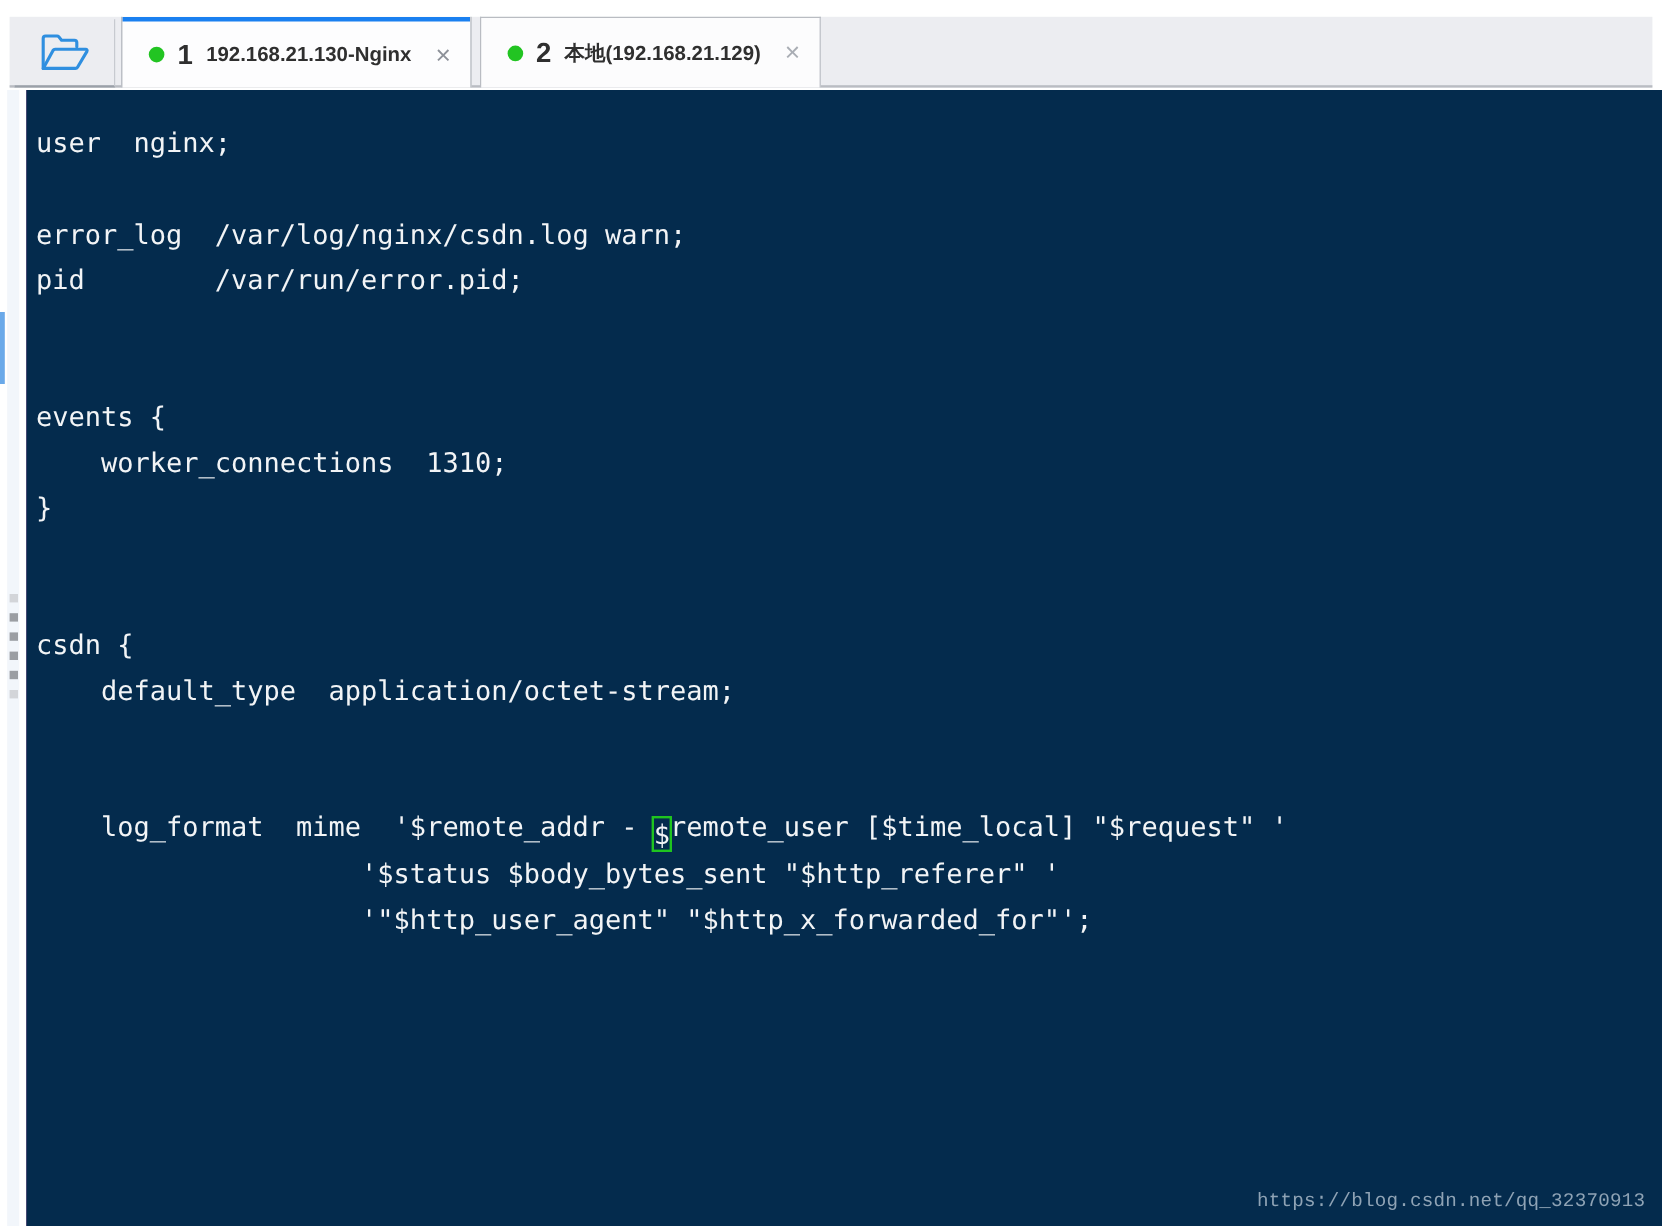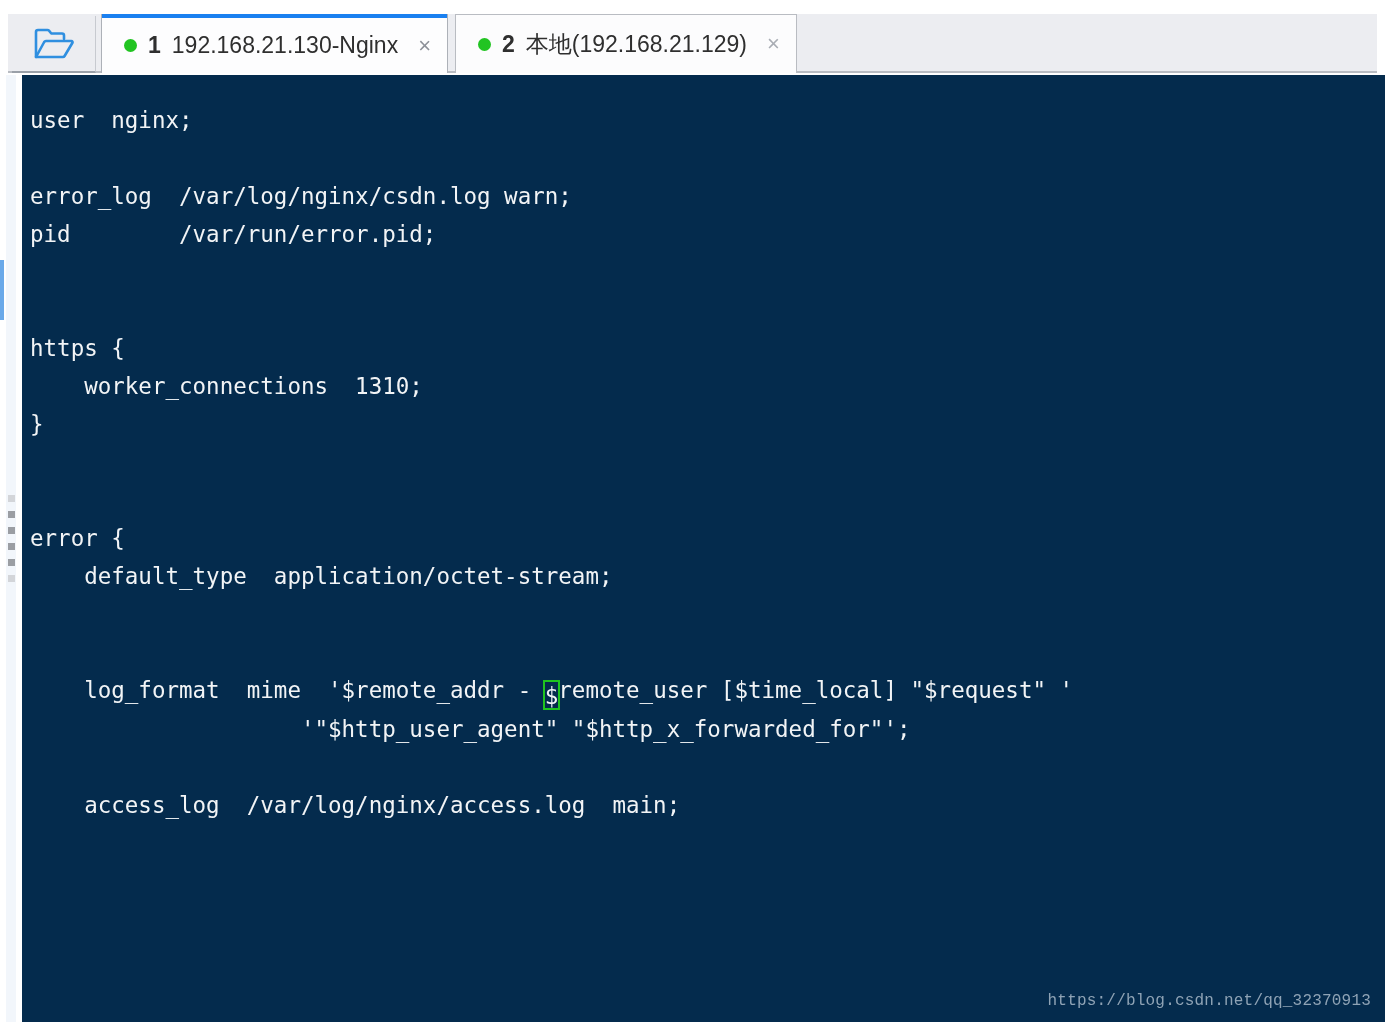--- a/index.html
+++ b/index.html
@@ -103,22 +103,22 @@
     margin-right: 11px;
   }
   .tab-index {
     font-size: 23px;
     font-weight: bold;
     color: #2f2f2f;
     margin-right: 11px;
     line-height: 1;
   }
   .tab-title {
-    font-size: 23px;
-    font-weight: normal;
+    font-size: 17px;
+    font-weight: bold;
     color: #2f2f2f;
     line-height: 1;
     white-space: nowrap;
   }
   .tab-close {
     margin-left: 20px;
     font-size: 22px;
     color: #8d9199;
     line-height: 1;
     font-weight: 300;
@@ -274,30 +274,30 @@
     </div>
 
     <div class="terminal" id="term">
 
       <div class="term-line">user  nginx;</div>
         <div class="term-line blank"> </div>
         <div class="term-line">error_log  /var/log/nginx/csdn.log warn;</div>
         <div class="term-line">pid        /var/run/error.pid;</div>
         <div class="term-line blank"> </div>
         <div class="term-line blank"> </div>
-        <div class="term-line">https {</div>
+        <div class="term-line">events {</div>
         <div class="term-line">    worker_connections  1310;</div>
         <div class="term-line">}</div>
         <div class="term-line blank"> </div>
         <div class="term-line blank"> </div>
-        <div class="term-line">error {</div>
+        <div class="term-line">csdn {</div>
         <div class="term-line">    default_type  application/octet-stream;</div>
         <div class="term-line blank"> </div>
         <div class="term-line blank"> </div>
         <div class="term-line"><span>    log_format  mime  '$remote_addr - </span><span class="cursor">$</span><span>remote_user [$time_local] "$request" '</span></div>
+        <div class="term-line">                    '$status $body_bytes_sent "$http_referer" '</div>
         <div class="term-line">                    '"$http_user_agent" "$http_x_forwarded_for"';</div>
         <div class="term-line blank"> </div>
-        <div class="term-line">    access_log  /var/log/nginx/access.log  main;</div>
         <div class="watermark">https://blog.csdn.net/qq_32370913</div>
     </div>
 
   </div>
 </div>
 
 </body></html>

